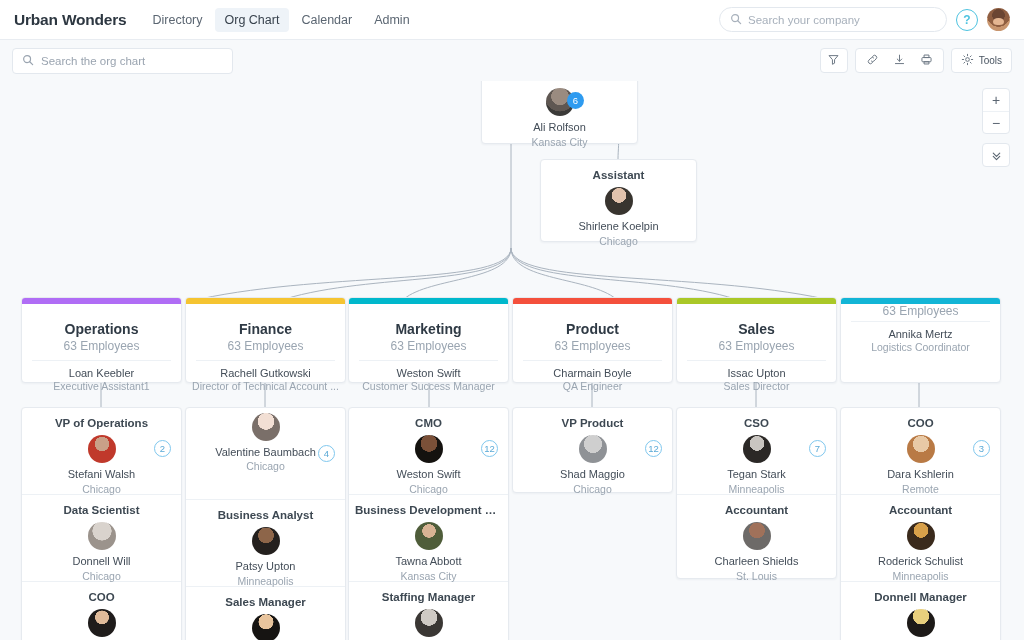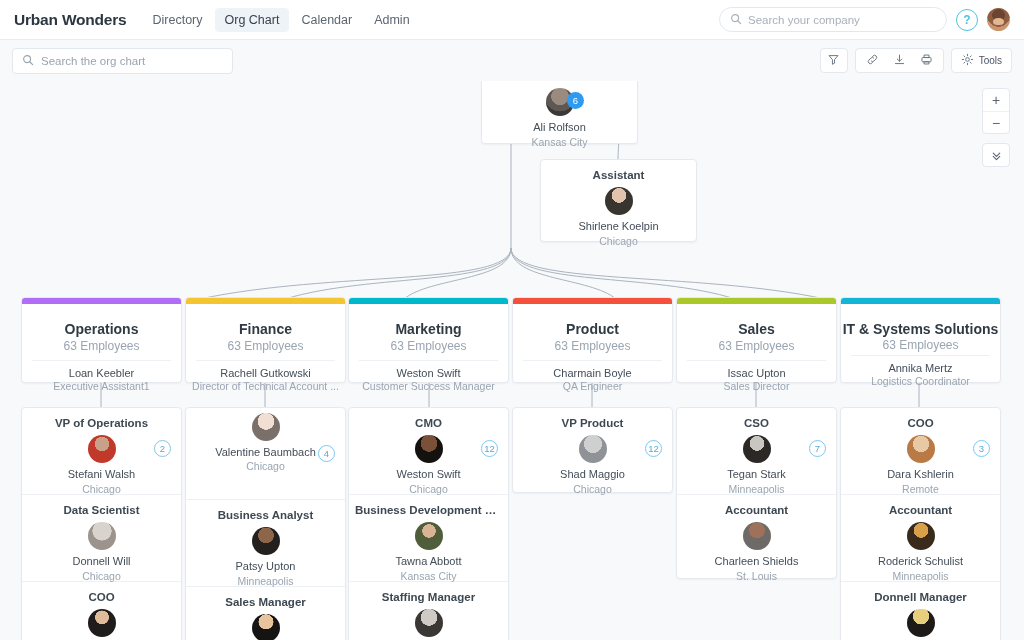--- a/index.html
+++ b/index.html
@@ -431,21 +431,20 @@
     <div style="height:86px; position:relative;">
       <div class="card-title">Accountant</div>
       <div class="av" style="background:radial-gradient(circle at 50% 30%, #a0715a 0 32%, #6d6a68 33% 100%);"></div>
       <div class="person-name">Charleen Shields</div>
       <div class="person-sub">St. Louis</div>
     </div>
   </div>
 
   <div class="dept" style="left:840px; top:216px; width:161px; height:86px;">
     <div class="dept-bar" style="background:#12b5d6;"></div>
-    <div class="dept-name">IT &amp; Systems Solutions</div>
     <div class="dept-count" style="padding-top:0;">63 Employees</div>
     <div class="dept-sep" style="margin-top:3px;"></div>
     <div class="dept-lead">Annika Mertz</div>
     <div class="dept-role">Logistics Coordinator</div>
   </div>
   <div class="colcard" style="left:840px; top:326px; width:161px; height:260px;">
     <div style="height:86px; position:relative;">
       <div class="card-title">COO</div>
       <div class="av" style="background:radial-gradient(circle at 50% 32%, #e8c9a6 0 34%, #b97a45 35% 100%);"></div>
       <div class="person-name">Dara Kshlerin</div>

